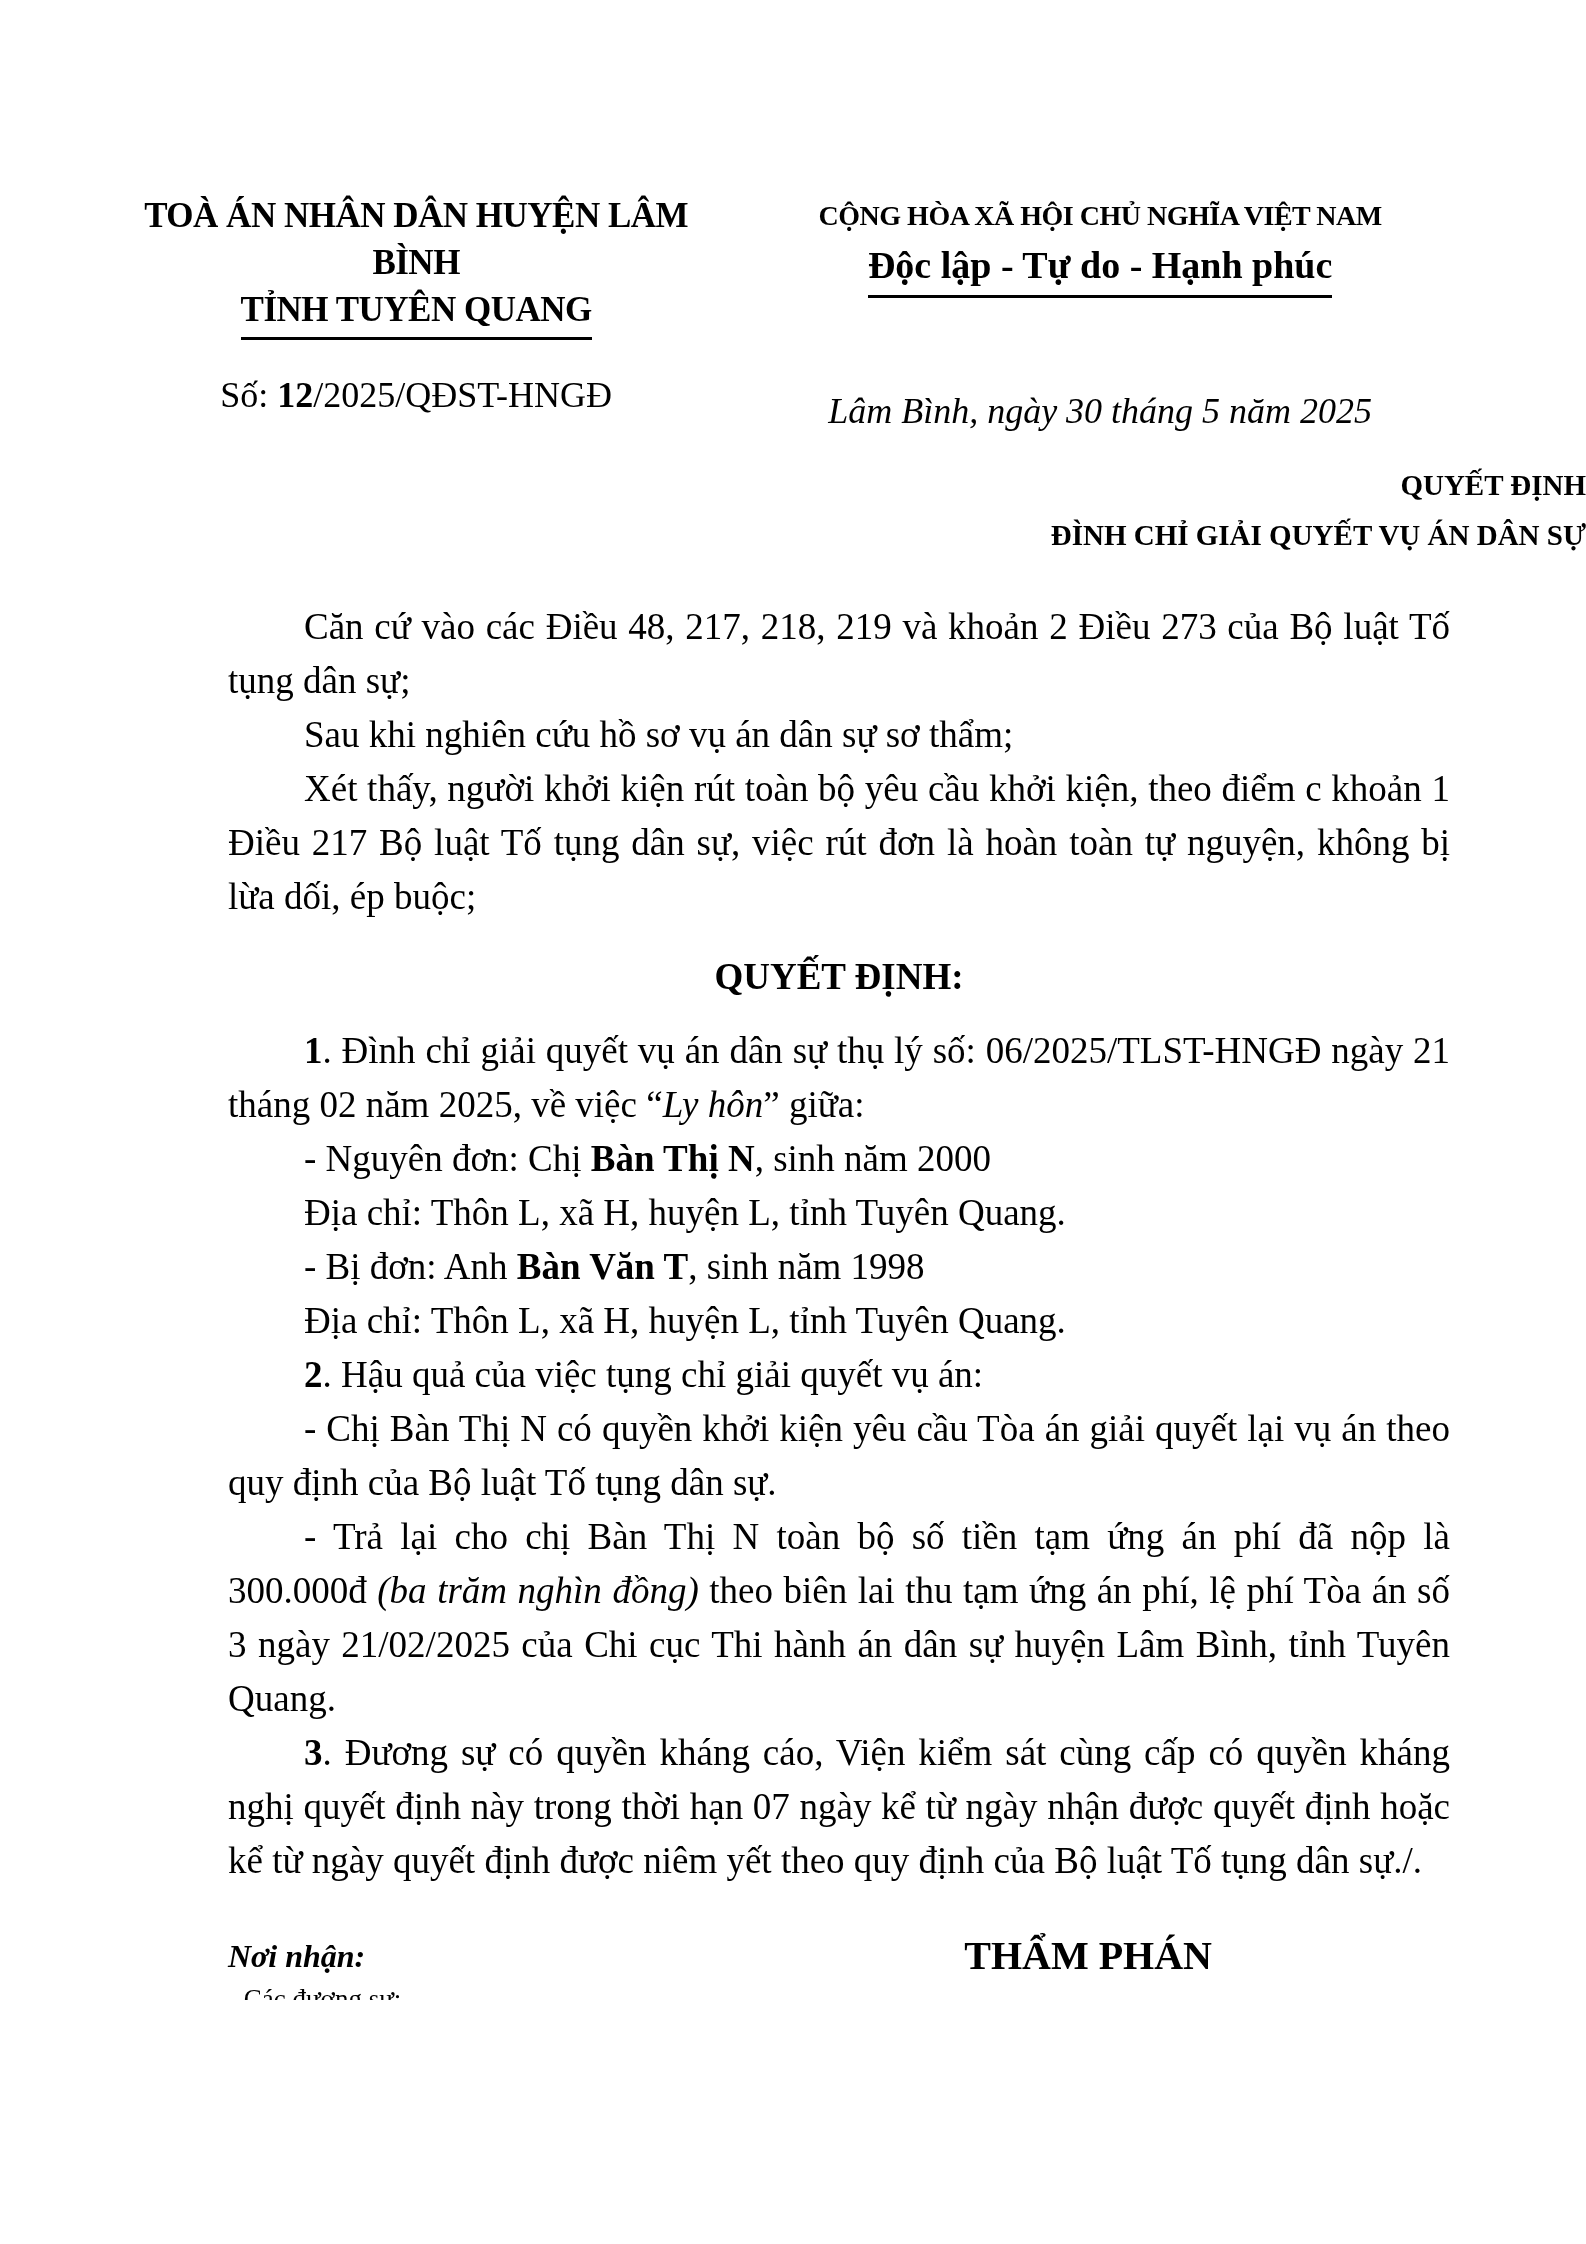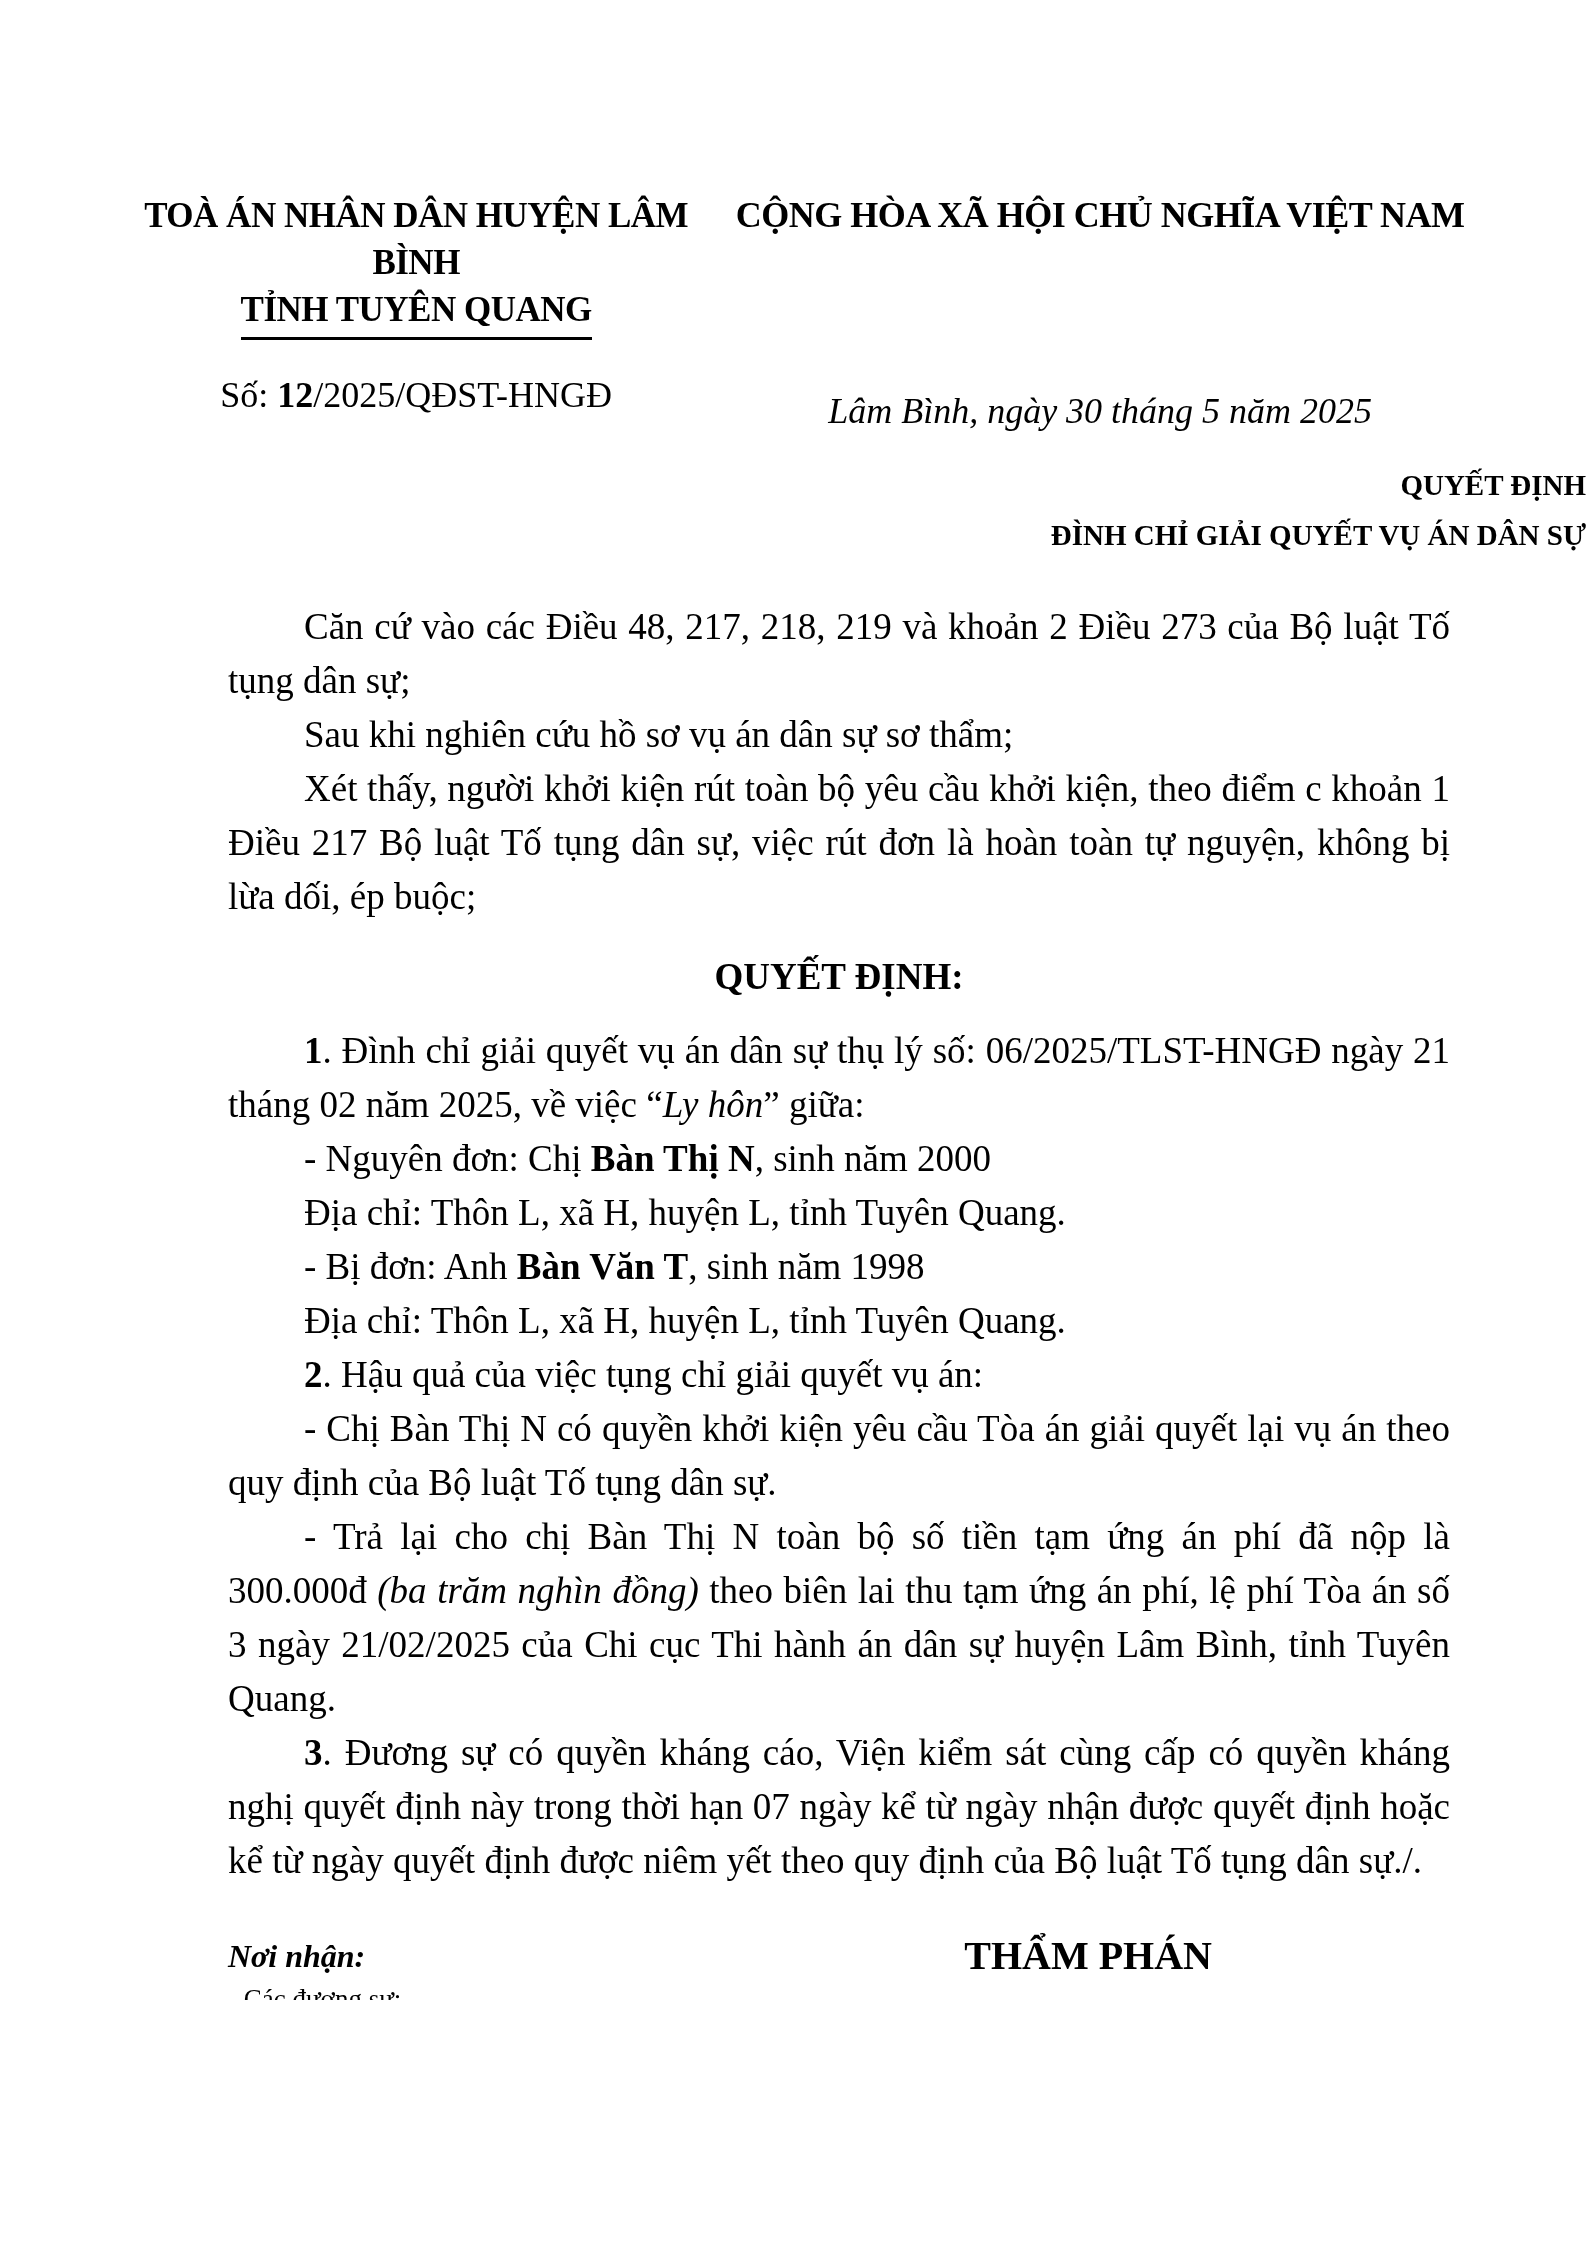--- a/index.html
+++ b/index.html
@@ -27,21 +27,21 @@
     font-weight: bold;
     font-size: 35px;
     line-height: 47px;
     letter-spacing: -0.5px;
   }
   .hdr-right {
     width: 796px;
     text-align: center;
     font-weight: bold;
   }
-  .hdr-right .line1 { font-size: 36px; line-height: 47px; letter-spacing: -0.5px; }
+  .hdr-right .line1 { font-size: 28px; line-height: 47px; letter-spacing: -0.5px; }
   .motto { font-size: 38px; line-height: 52px; }
   .underlined {
     display: inline-block;
     border-bottom: 3px solid #000;
     padding-bottom: 4px;
   }
 
   .num-date-row {
     display: flex;
     justify-content: space-between;
@@ -103,20 +103,21 @@
 
 <div class="page">
 
   <div class="header-row">
     <div class="hdr-left">
       <div>TOÀ ÁN NHÂN DÂN HUYỆN LÂM BÌNH</div>
       <div><span class="underlined">TỈNH TUYÊN QUANG</span></div>
     </div>
     <div class="hdr-right">
       <div class="line1">CỘNG HÒA XÃ HỘI CHỦ NGHĨA VIỆT NAM</div>
+      <div class="motto"><span class="underlined">Độc lập - Tự do - Hạnh phúc</span></div>
     </div>
   </div>
 
   <div class="num-date-row">
     <div class="doc-number"><span>Số: </span><span class="b">12</span><span>/2025/QĐST-HNGĐ</span></div>
     <div class="doc-date">Lâm Bình, ngày 30 tháng 5 năm 2025</div>
   </div>
 
   <div class="title-block">
     <div>QUYẾT ĐỊNH</div>

